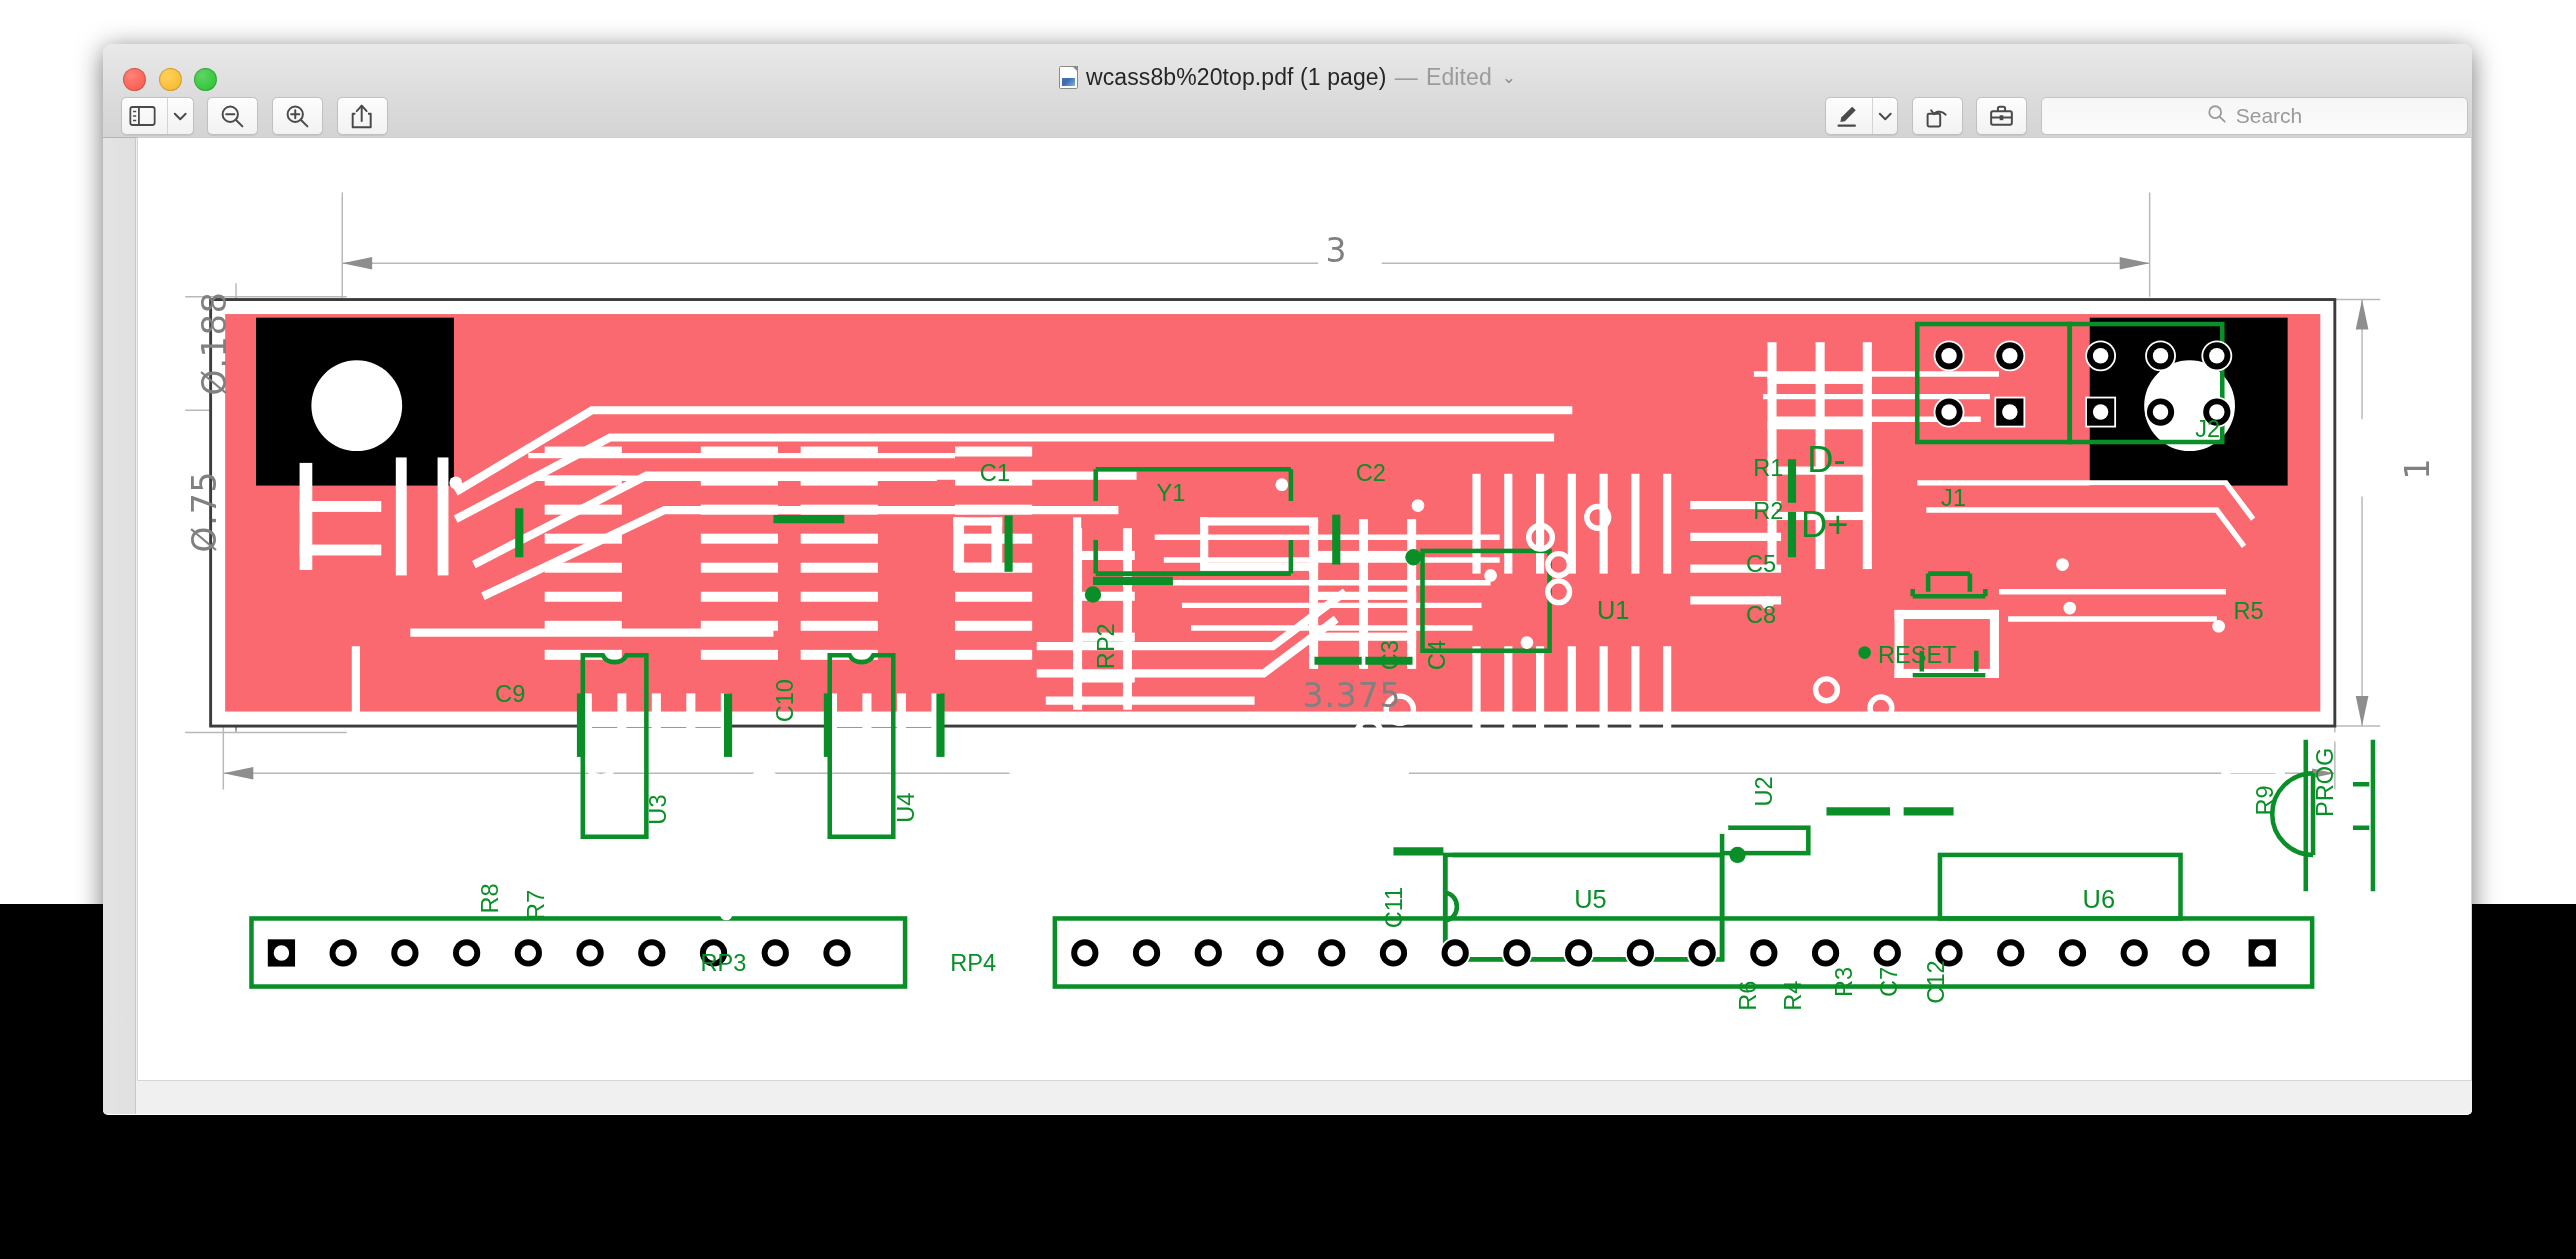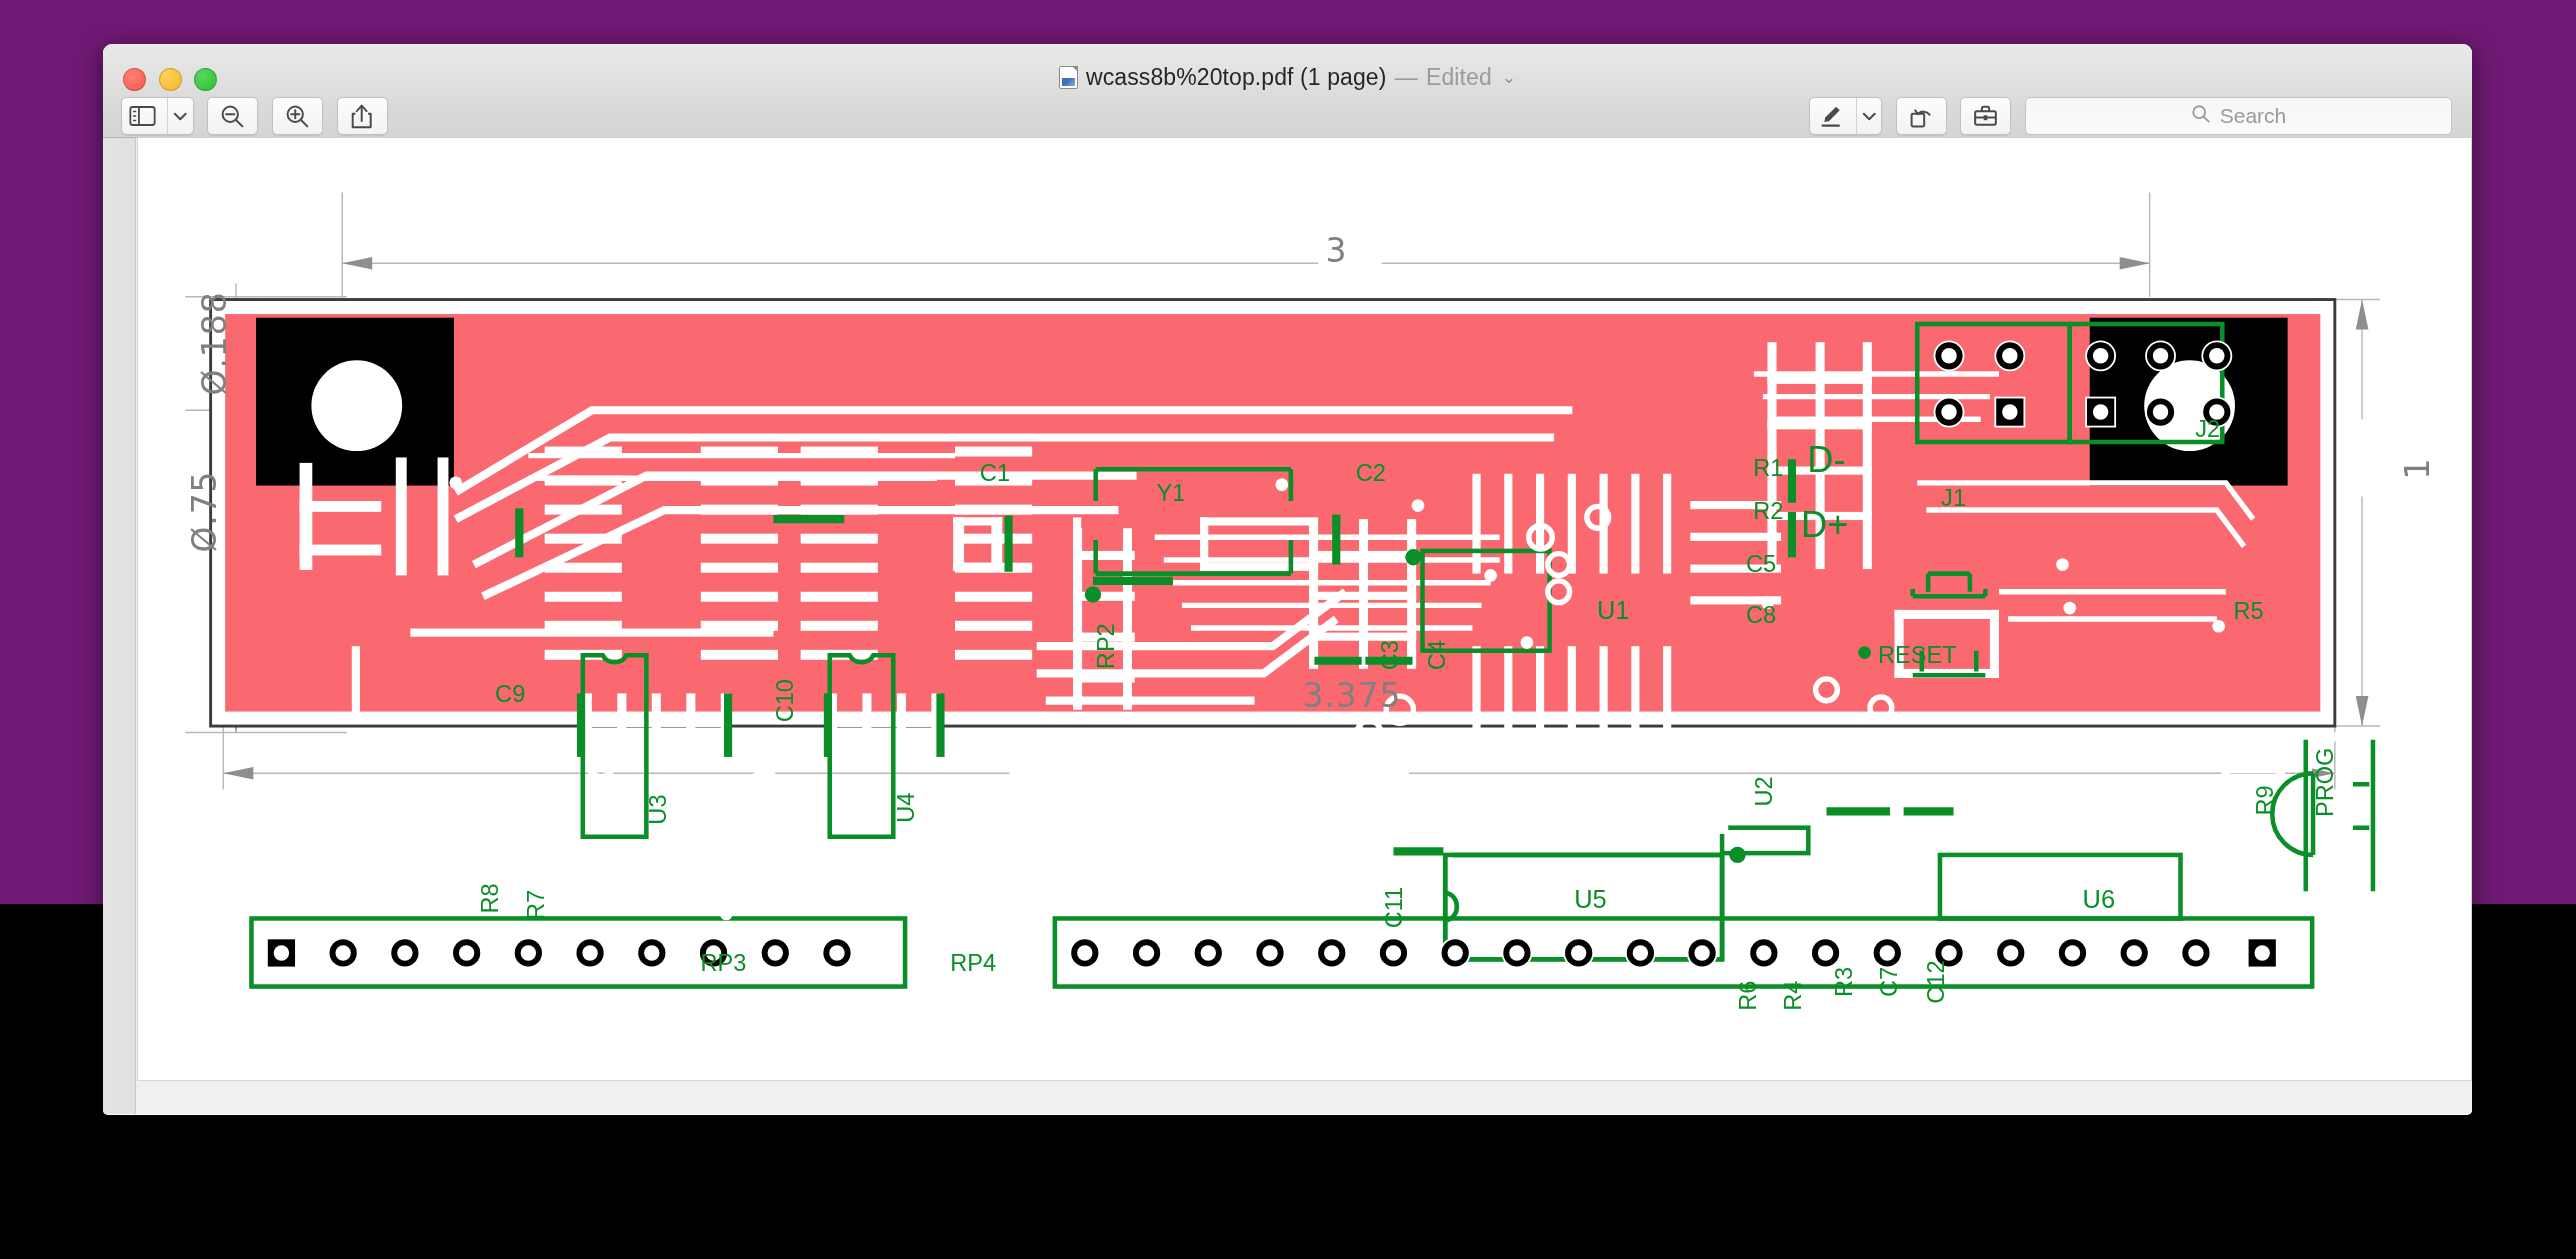--- a/index.html
+++ b/index.html
@@ -6,21 +6,21 @@
   html, body {
     margin: 0; padding: 0;
     width: 2576px; height: 1260px;
     background: #000;
     font-family: "Liberation Sans", sans-serif;
     overflow: hidden;
   }
   #desktop {
     position: relative;
     width: 2576px; height: 904px;
-    background: #701a75;
+    background: #ffffff;
   }
 
   
   #window {
     position: absolute;
     left: 103px; top: 44px;
     width: 2369px; height: 1071px;
     border-radius: 9px 9px 5.4px 5.4px;
     background: #ffffff;
     box-shadow: 0 5.4px 27px rgba(0,0,0,0.55);
@@ -72,21 +72,21 @@
     border-width: 0 6.4px 6.4px 0; border-style: solid;
     border-color: transparent #8a8a8a transparent transparent;
   }
   #win-title .name { font-size: 23px; color: #262626; }
   #win-title .edited { font-size: 23px; color: #9b9b9b; }
   #win-title .chev { font-size: 17px; color: #8d8d8d; margin-left: 1.8px; }
 
   
   .tb-row { position: absolute; top: 53px; display: flex; align-items: center; }
   #tb-left  { left: 18px; gap: 13.6px; }
-  #tb-right { right: 20px; gap: 13.6px; }
+  #tb-right { right: 4px; gap: 13.6px; }
 
   .tbtn {
     height: 38px;
     min-width: 51px;
     padding: 0 9px;
     background: linear-gradient(to bottom, #fdfdfd, #f2f2f2);
     border: 0.9px solid #c0c0c0;
     border-radius: 5.4px;
     display: flex; align-items: center; justify-content: center;
     gap: 5.4px;

